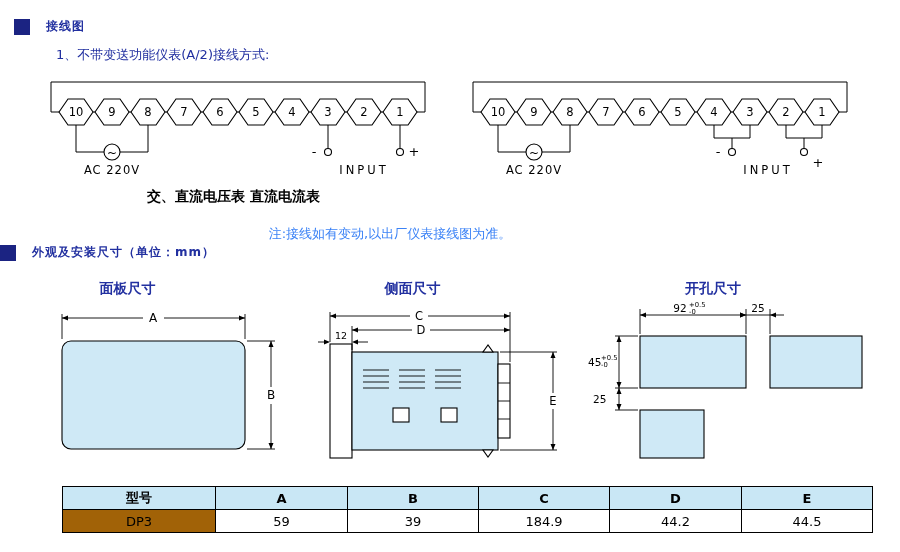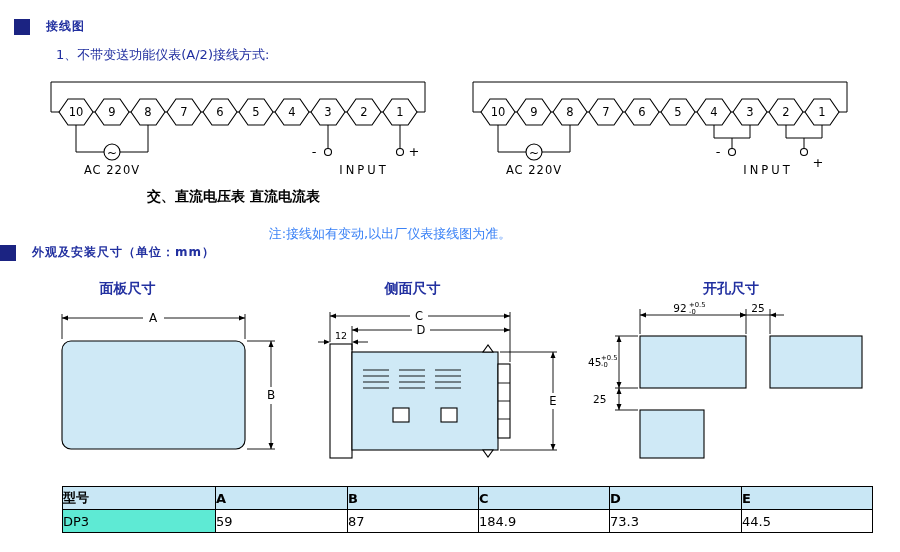--- a/index.html
+++ b/index.html
@@ -29,23 +29,23 @@
   .tnum{font-size:11.5px;}
   .tmid{text-anchor:middle;}
   .dim{font-size:12px;}
   .dims{font-size:11.5px;}
   .tol{font-size:6.8px;}
   .wire-label{font-size:11.5px;letter-spacing:1px;}
   .input-label{font-size:11.5px;letter-spacing:3px;}
   .pol{font-size:13px;}
 
   .spec-table{position:absolute;left:62px;top:486px;border-collapse:collapse;table-layout:fixed;}
-  .spec-table td{border:1px solid #000;text-align:left;font-size:13px;height:22px;padding:0;overflow:hidden;}
+  .spec-table td{border:1px solid #000;text-align:center;font-size:13px;height:22px;padding:0;overflow:hidden;}
   .spec-table tr.hdr td{background:#c9e7f5;font-weight:bold;}
-  .spec-table td.model{background:#5eead4;}
+  .spec-table td.model{background:#a16207;}
 </style>
 </head>
 <body>
 
 <div class="page">
 
   <div class="sec-header" style="left:14px;top:18px;">
     <div class="sq"></div>
     <div class="sec-title">接线图</div>
   </div>
@@ -136,21 +136,21 @@
 
   <div class="note">注:接线如有变动,以出厂仪表接线图为准。</div>
 
   <div class="sec-header" style="left:0;top:244px;">
     <div class="sq"></div>
     <div class="sec-title">外观及安装尺寸（单位：mm）</div>
   </div>
 
   <div class="draw-title" style="left:330px;top:280px;width:165px;">侧面尺寸</div>
   <div class="draw-title" style="left:55px;top:280px;width:145px;">面板尺寸</div>
-  <div class="draw-title" style="left:651px;top:280px;width:160px;">开孔尺寸</div>
+  <div class="draw-title" style="left:633px;top:280px;width:160px;">开孔尺寸</div>
 
   <svg style="left:55px;top:302px;" width="235" height="168" viewBox="0 0 235 168">
     <rect class="lb" x="7" y="39" width="183" height="108" rx="9"></rect>
     <g>
       <path class="thin" d="M7,37 V12 M190,37 V12 M7,16 H190"></path>
       <polygon class="arr" points="7,16 13,13.5 13,18.5"></polygon>
       <polygon class="arr" points="190,16 184,13.5 184,18.5"></polygon>
       <rect class="wbg" x="88" y="8" width="21" height="16"></rect>
       <text class="dim tmid" x="98" y="20">A</text>
     </g>
@@ -250,21 +250,21 @@
       <td>型号</td>
       <td>A</td>
       <td>B</td>
       <td>C</td>
       <td>D</td>
       <td>E</td>
     </tr>
     <tr>
       <td class="model">DP3</td>
       <td>59</td>
-      <td>87</td>
+      <td>39</td>
       <td>184.9</td>
-      <td>73.3</td>
+      <td>44.2</td>
       <td>44.5</td>
     </tr>
   </tbody>
     </table>
 
 </div>
 
 </body></html>

